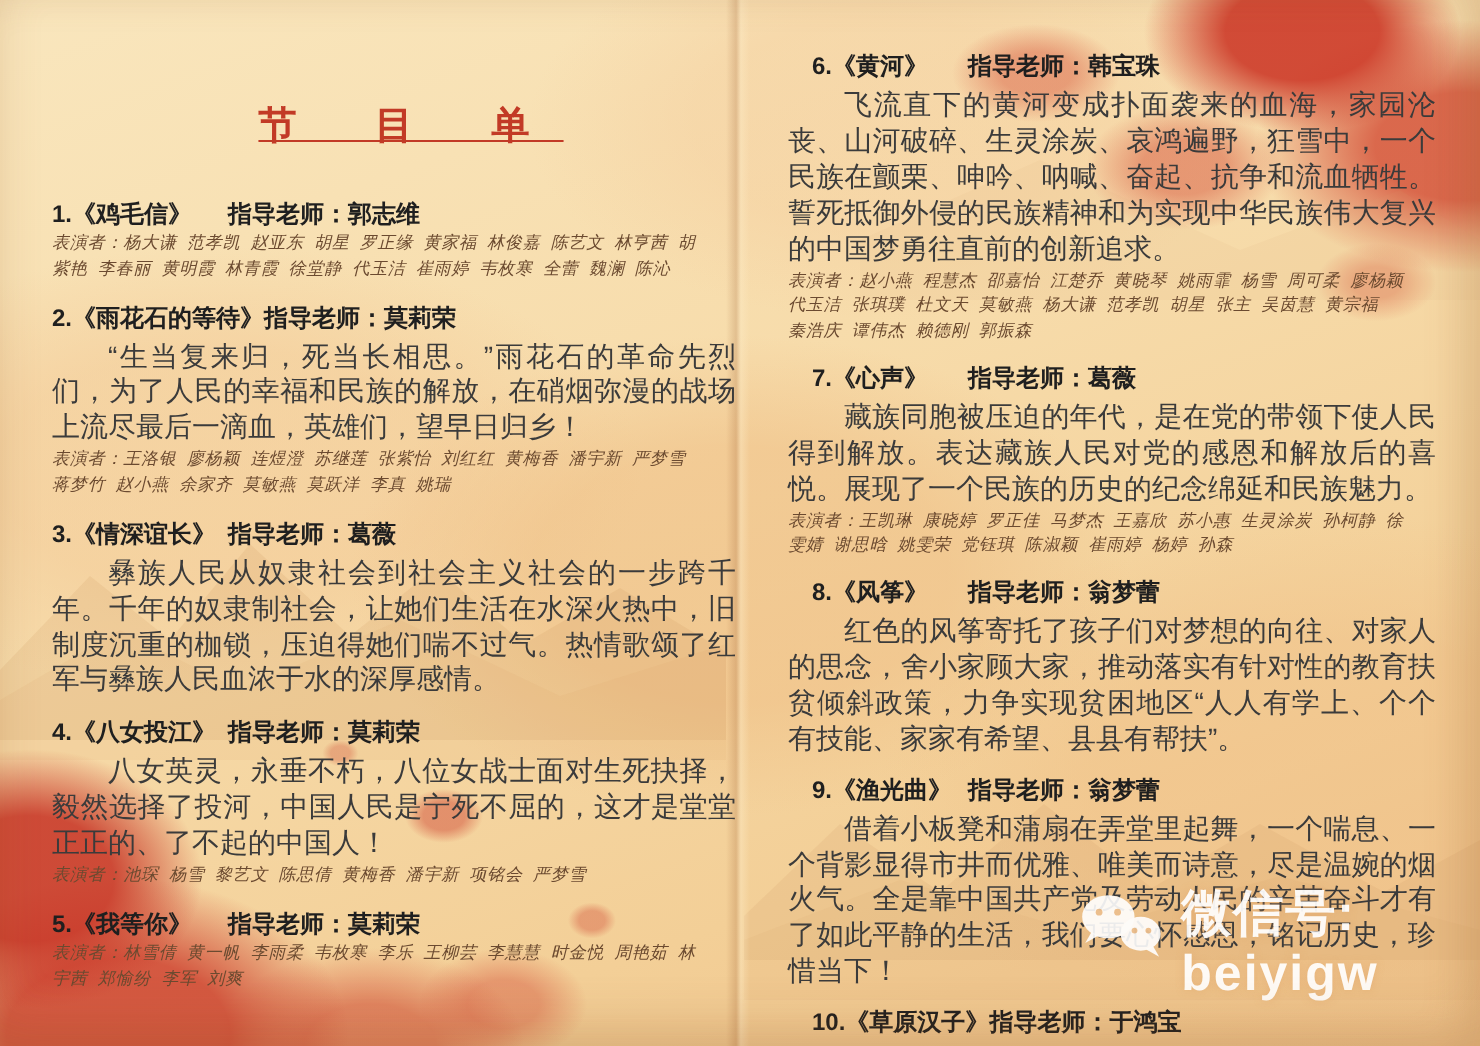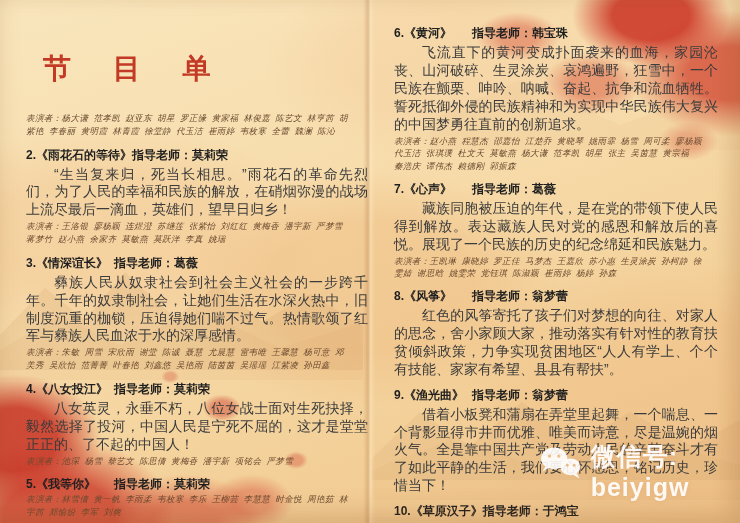--- a/index.html
+++ b/index.html
@@ -38,29 +38,29 @@
   }
   .mountains{position:absolute;left:0;top:0;pointer-events:none;}
   .fold{
     position:absolute;left:363px;top:0;width:12px;height:523px;pointer-events:none;
     background:linear-gradient(90deg,rgba(150,85,40,0) 0%,rgba(150,85,40,.22) 42%,rgba(252,234,196,.45) 62%,rgba(150,85,40,0) 100%);
   }
   .col{position:absolute;top:0;}
   .col-left{left:26px;width:342px;}
   .col-right{left:394px;width:324px;padding-top:26px;}
   .title{
-    margin:50px 0 24px 0;text-align:left;
-    font-size:28px;font-weight:bold;color:#c23a26;
-    letter-spacing:17px;padding-left:17px;
+    margin:50px 0 24px 0;text-align:center;
+    font-size:19px;font-weight:bold;color:#c23a26;
+    letter-spacing:17px;padding-left:17px;text-decoration:underline;
   }
   .item{margin-bottom:10px;}
   .col-right .item{margin-bottom:9px;}
   .head{display:flex;align-items:baseline;font-size:12px;font-weight:bold;color:#1f1f1f;line-height:1.25;}
   .h-name{min-width:88px;}
-  .col-right .h-name{min-width:78px;}
+  .col-right .h-name{min-width:78px;margin-left:12px;}
   .desc{
     margin:3px 0 1px 0;font-size:14px;line-height:1.28;color:#3b3b3b;
     text-indent:2em;text-align:justify;
   }
   .cast{
     margin:1px 16px 0 0;font-size:8.5px;line-height:1.5;color:#6b4a30;
     font-family:"DejaVu Serif","Liberation Serif",serif;font-style:italic;
     letter-spacing:.4px;word-spacing:2px;
   }
   .wechat{
@@ -83,39 +83,42 @@
     <path d="M372,470 L450,440 L540,466 L640,438 L740,465 L740,500 L372,500 Z" fill="#d49a64" opacity="0.09"></path>
     <path d="M430,120 L520,80 L620,125 L700,95 L740,120 L740,150 L430,150 Z" fill="#d8a671" opacity="0.08"></path>
   </svg>
 
   <div class="fold"></div>
 
   <div class="col col-left">
     <h1 class="title">节 目 单</h1>
 
     <section class="item">
+      <div class="head">
+        <span class="h-name">1.《鸡毛信》</span>
+        <span class="h-role">指导老师：郭志维</span>
+      </div>
       <p class="cast">表演者：杨大谦  范孝凯  赵亚东  胡星  罗正缘  黄家福  林俊嘉  陈艺文  林亨茜  胡紫艳  李春丽  黄明霞  林青霞  徐堂静  代玉洁  崔雨婷  韦枚寒  全蕾  魏澜  陈沁</p>
     </section>
 
     <section class="item">
       <div class="head">
         <span class="h-name">2.《雨花石的等待》</span>
         <span class="h-role">指导老师：莫莉荣</span>
       </div>
       <p class="desc">“生当复来归，死当长相思。”雨花石的革命先烈们，为了人民的幸福和民族的解放，在硝烟弥漫的战场上流尽最后一滴血，英雄们，望早日归乡！</p>
       <p class="cast">表演者：王洛银  廖杨颖  连煜澄  苏继莲  张紫怡  刘红红  黄梅香  潘宇新  严梦雪  蒋梦竹  赵小燕  余家齐  莫敏燕  莫跃洋  李真  姚瑞</p>
     </section>
 
     <section class="item">
       <div class="head">
         <span class="h-name">3.《情深谊长》</span>
         <span class="h-role">指导老师：葛薇</span>
       </div>
       <p class="desc">彝族人民从奴隶社会到社会主义社会的一步跨千年。千年的奴隶制社会，让她们生活在水深火热中，旧制度沉重的枷锁，压迫得她们喘不过气。热情歌颂了红军与彝族人民血浓于水的深厚感情。</p>
-      <p class="cast">表演者：朱敏  周雪  宋欣雨  谢堂  陈诚  聂慧  尤晨慧  雷韦唯  王馨慧  杨可意  邓美秀  吴欣怡  范菁菁  叶春艳  刘鑫悠  吴艳雨  陆茵茵  吴瑶瑶  江紫凌  孙田鑫</p>
     </section>
 
     <section class="item">
       <div class="head">
         <span class="h-name">4.《八女投江》</span>
         <span class="h-role">指导老师：莫莉荣</span>
       </div>
       <p class="desc">八女英灵，永垂不朽，八位女战士面对生死抉择，毅然选择了投河，中国人民是宁死不屈的，这才是堂堂正正的、了不起的中国人！</p>
       <p class="cast">表演者：池琛  杨雪  黎艺文  陈思倩  黄梅香  潘宇新  项铭会  严梦雪</p>
     </section>

